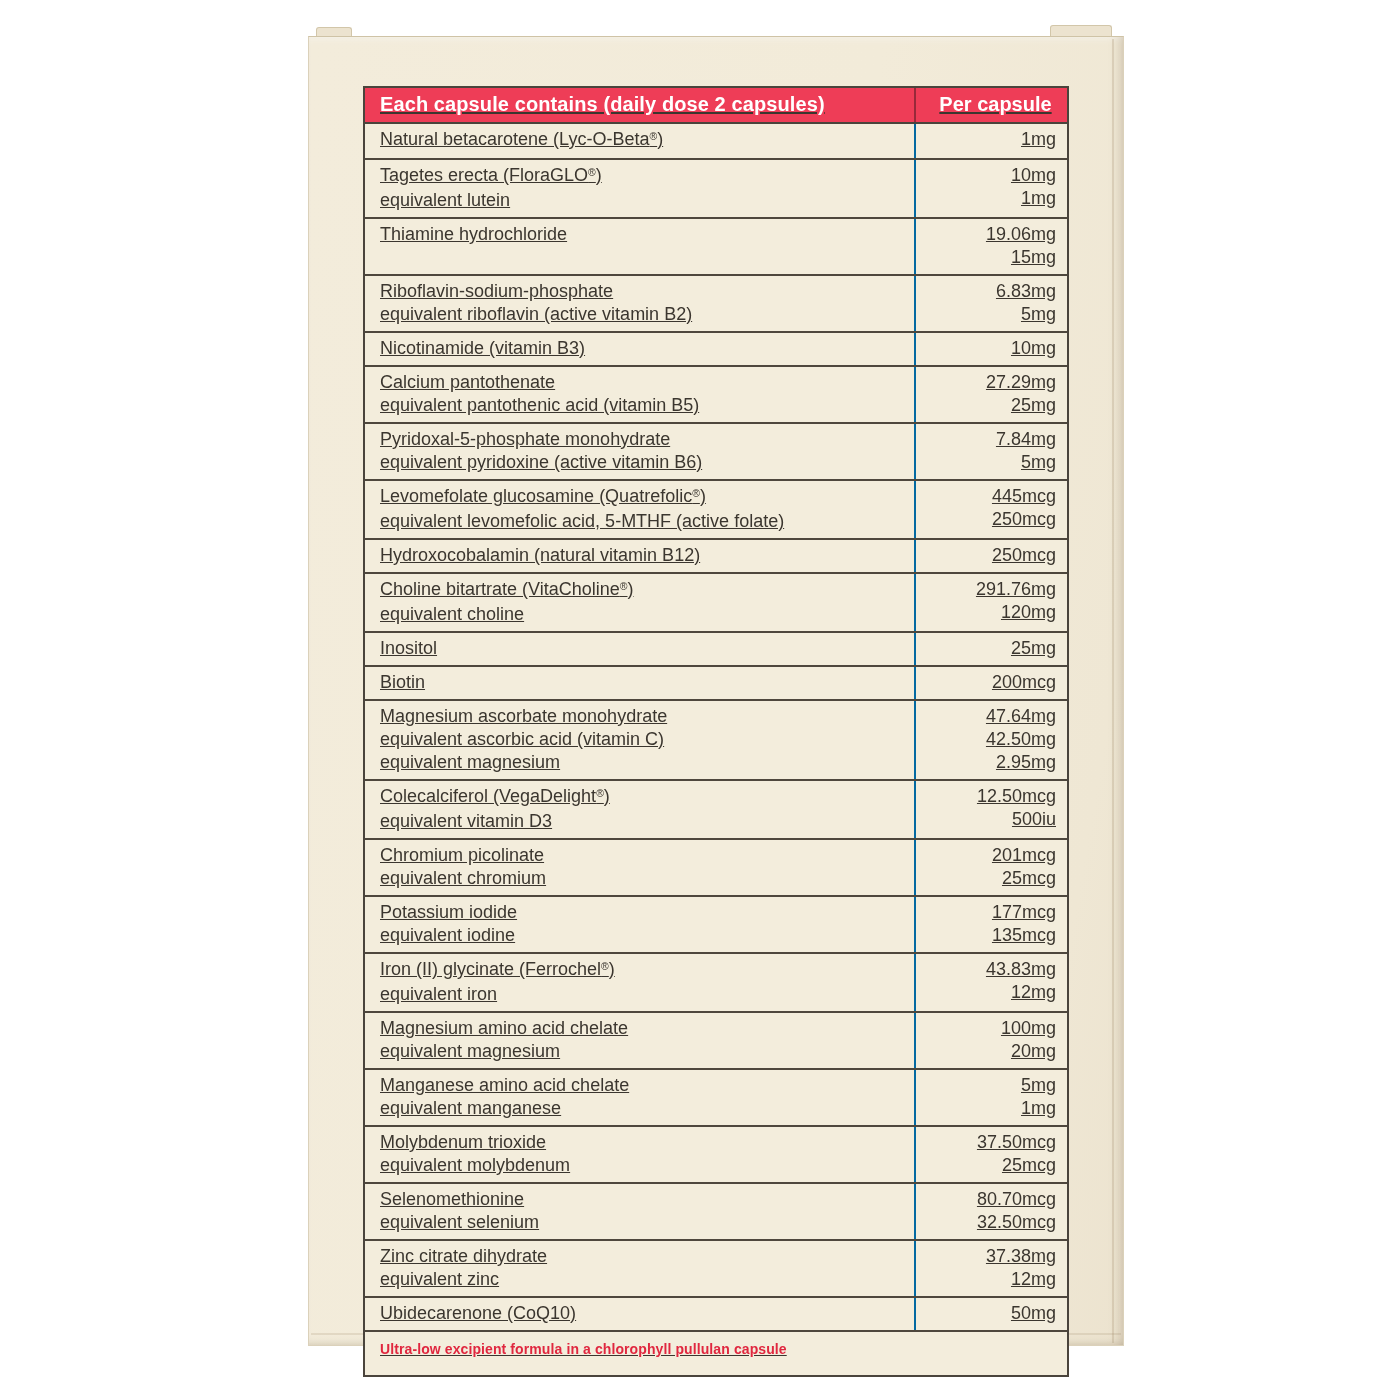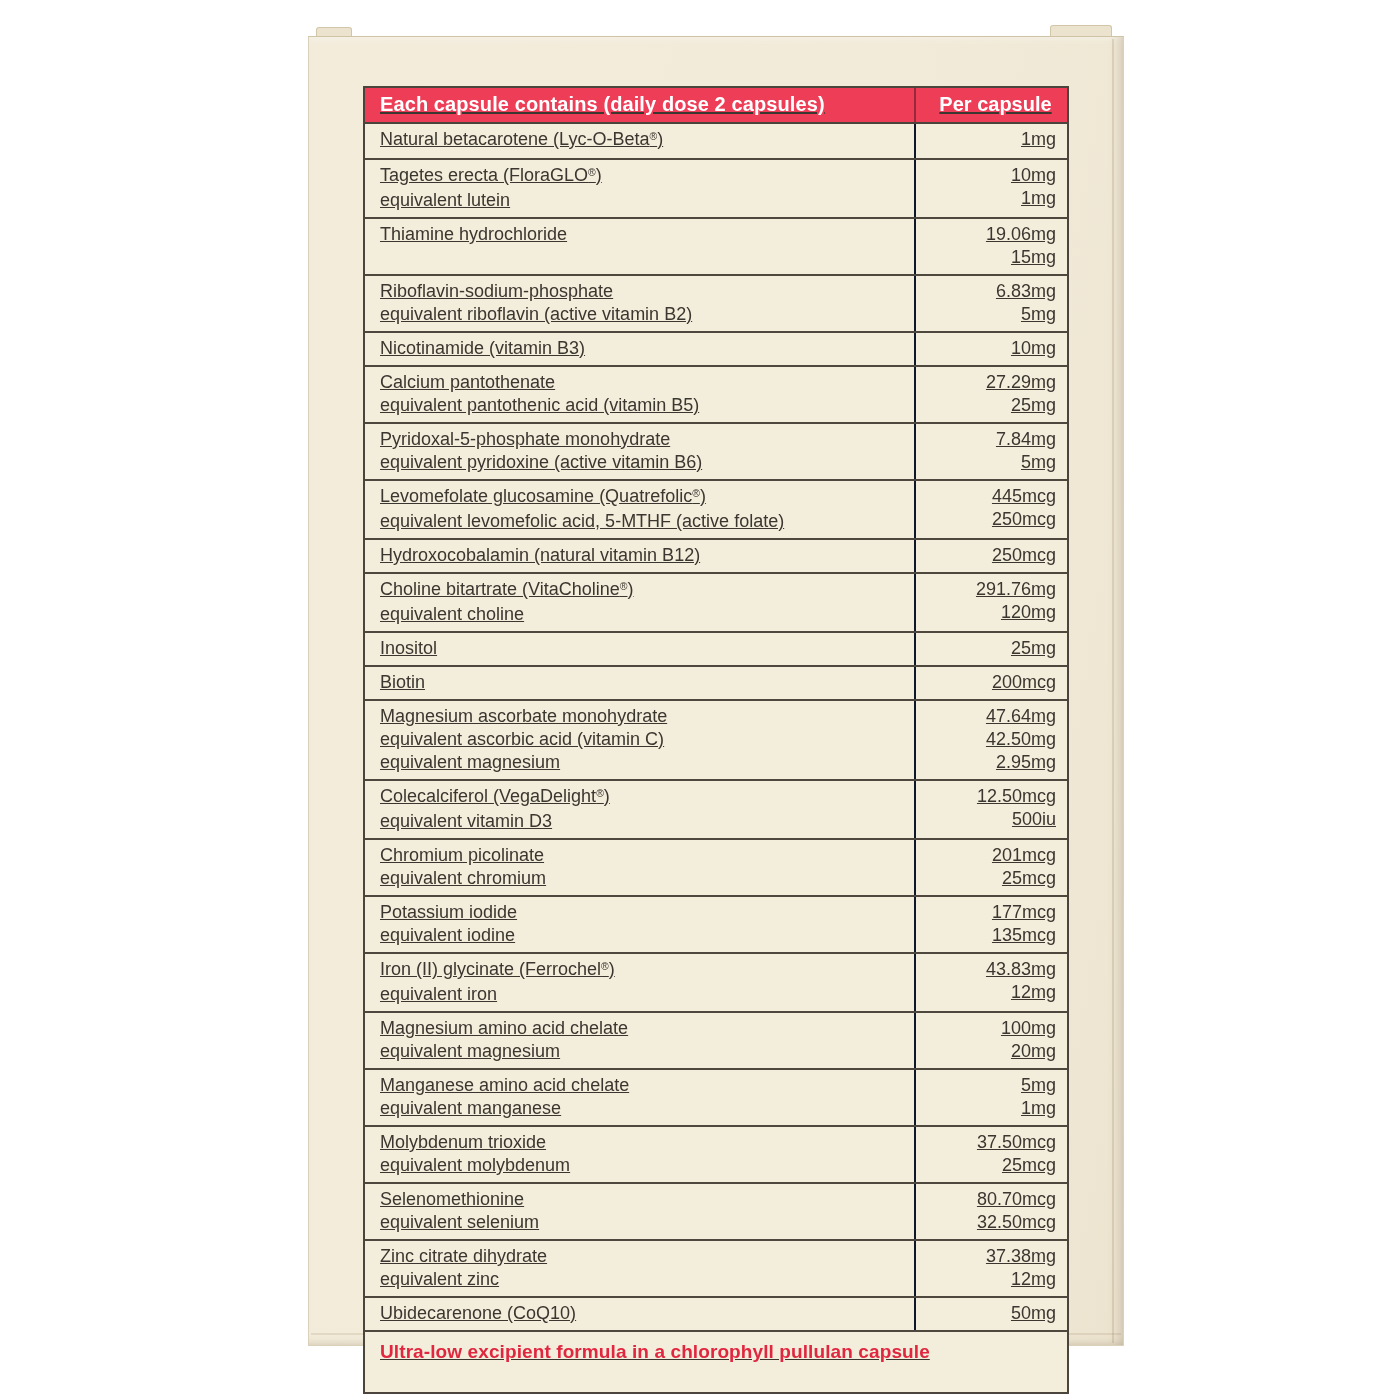--- a/index.html
+++ b/index.html
@@ -101,36 +101,36 @@
     line-height: 23px;
     font-size: 18px;
     box-sizing: border-box;
   }
   .cell-name {
     flex: 0 0 549px;
     padding: 4px 8px 5px 15px;
   }
   .cell-value {
     flex: 1;
-    border-left: 2px solid #0f172a;
+    border-left: 2px solid #0369a1;
     text-align: right;
     padding: 4px 11px 5px 4px;
   }
   .reg {
     font-size: 0.58em;
     position: relative;
     top: -0.5em;
     vertical-align: baseline;
   }
 
   .tfoot {
     color: var(--footer-text, #e0273f);
     font-weight: bold;
-    font-size: 19px;
-    padding: 9px 10px 29px 15px;
+    font-size: 14px;
+    padding: 9px 10px 18px 15px;
     letter-spacing: 0.1px;
   }
 </style>
 </head>
 <body>
 
 <div class="flap-tab left"></div>
 <div class="flap-tab right"></div>
 
 <div class="box">

